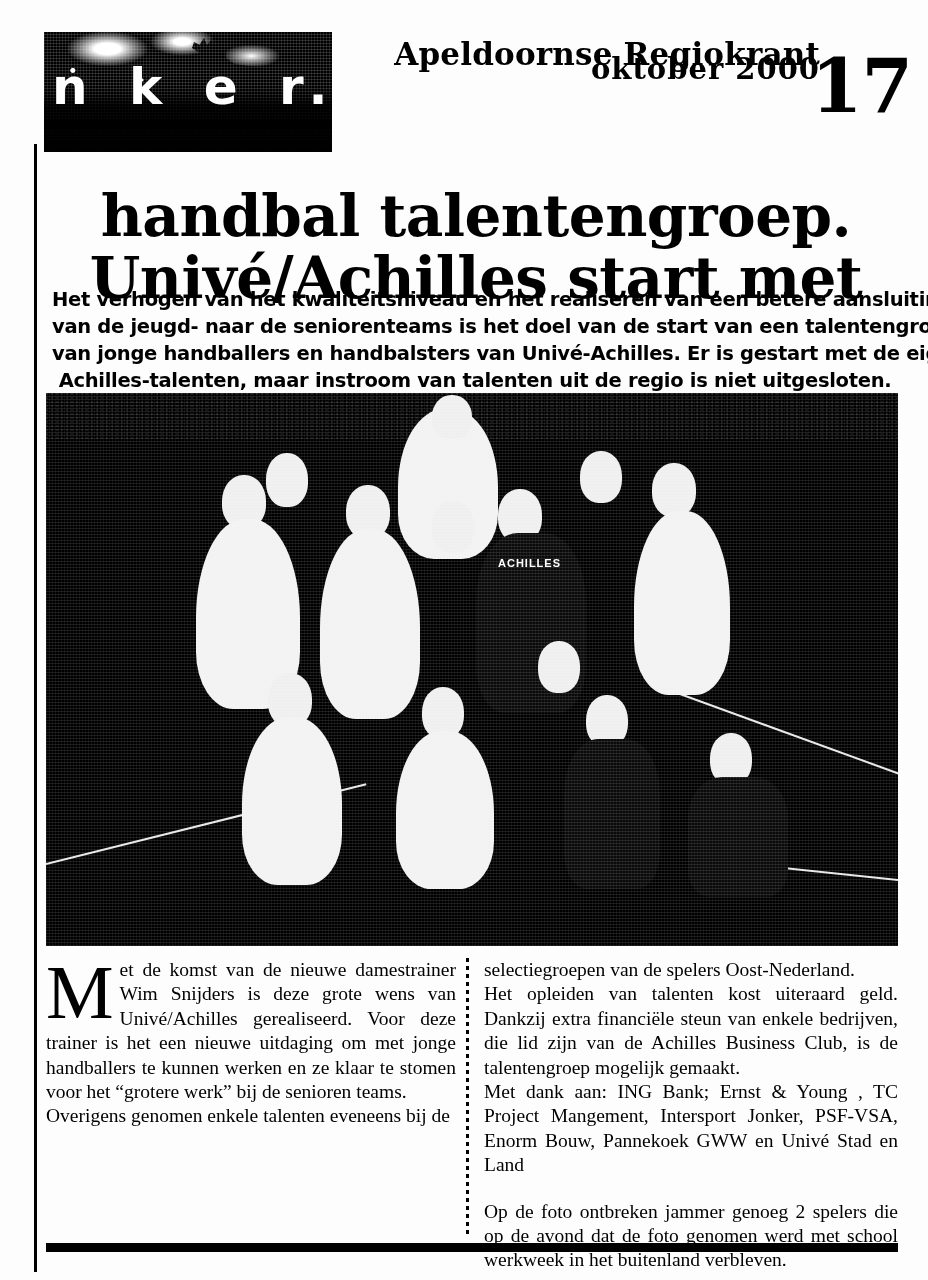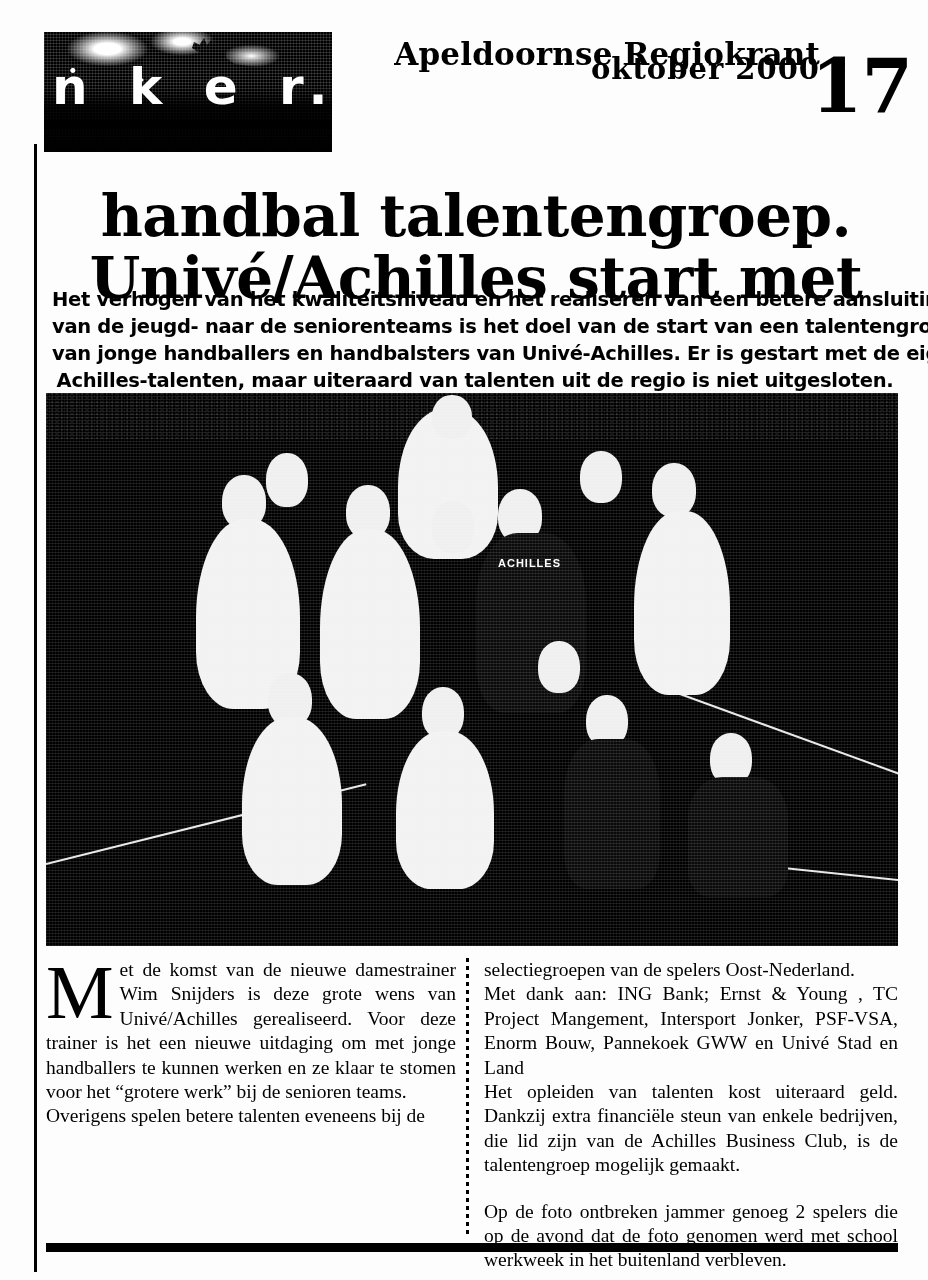--- a/index.html
+++ b/index.html
@@ -290,21 +290,21 @@
 
   <h1 id="headline">
     <span class="hl-line">handbal talentengroep.</span>
     <span class="hl-line">Univé/Achilles start met</span>
   </h1>
 
   <div id="lead">
     <span class="lead-line">Het verhogen van het kwaliteitsniveau en het realiseren van een betere aansluiting</span>
     <span class="lead-line">van de jeugd- naar de seniorenteams is het doel van de start van een talentengroep</span>
     <span class="lead-line">van jonge handballers en handbalsters van Univé-Achilles. Er is gestart met de eigen</span>
-    <span class="lead-line">Achilles-talenten, maar uiteraard van talenten uit de regio is niet uitgesloten.</span>
+    <span class="lead-line">Achilles-talenten, maar instroom van talenten uit de regio is niet uitgesloten.</span>
   </div>
 
   <div id="photo">
     <div class="ph-ceiling"></div>
 
     <div class="ph-floorline fl1"></div>
     <div class="ph-floorline fl2"></div>
     <div class="ph-floorline fl3"></div>
 
     <div class="ph-head" style="left:220px; top:60px;  width:42px; height:54px;"></div>
@@ -337,24 +337,24 @@
     <div class="ph-dark" style="left:518px; top:346px; width:96px; height:150px; border-radius:36% 36% 24% 24%;"></div>
 
     <div class="ph-head" style="left:664px; top:340px; width:42px; height:52px;"></div>
     <div class="ph-dark" style="left:642px; top:384px; width:100px;height:120px; border-radius:34% 34% 22% 22%;"></div>
 
     <div class="ph-grain"></div>
   </div>
 
   <div id="column-left" class="column">
     <p><span id="dropcap">M</span><span>et de komst van de nieuwe damestrainer Wim Snijders is deze grote wens van Univé/Achilles gerealiseerd. Voor deze trainer is het een nieuwe uitdaging om met jonge handballers te kunnen werken en ze klaar te stomen voor het “grotere werk” bij de senioren teams.</span></p>
-    <p>Overigens spelen betere talenten eveneens bij de</p>
+    <p>Overigens genomen enkele talenten eveneens bij de</p>
   </div>
 
   <div id="column-right" class="column">
     <p>selectiegroepen van de spelers Oost-Nederland.</p>
+    <p>Het opleiden van talenten kost uiteraard geld. Dankzij extra financiële steun van enkele bedrijven, die lid zijn van de Achilles Business Club, is de talentengroep mogelijk gemaakt.</p>
     <p>Met dank aan: ING Bank; Ernst &amp; Young , TC Project Mangement, Intersport Jonker, PSF-VSA, Enorm Bouw,  Pannekoek GWW en Univé Stad en Land</p>
-    <p>Het opleiden van talenten kost uiteraard geld. Dankzij extra financiële steun van enkele bedrijven, die lid zijn van de Achilles Business Club, is de talentengroep mogelijk gemaakt.</p>
     <div class="spacer"></div>
     <p>Op de foto ontbreken jammer genoeg 2 spelers die op de avond dat de foto genomen werd met school werkweek in het buitenland verbleven.</p>
   </div>
 
 </div>
 
 </body></html>

